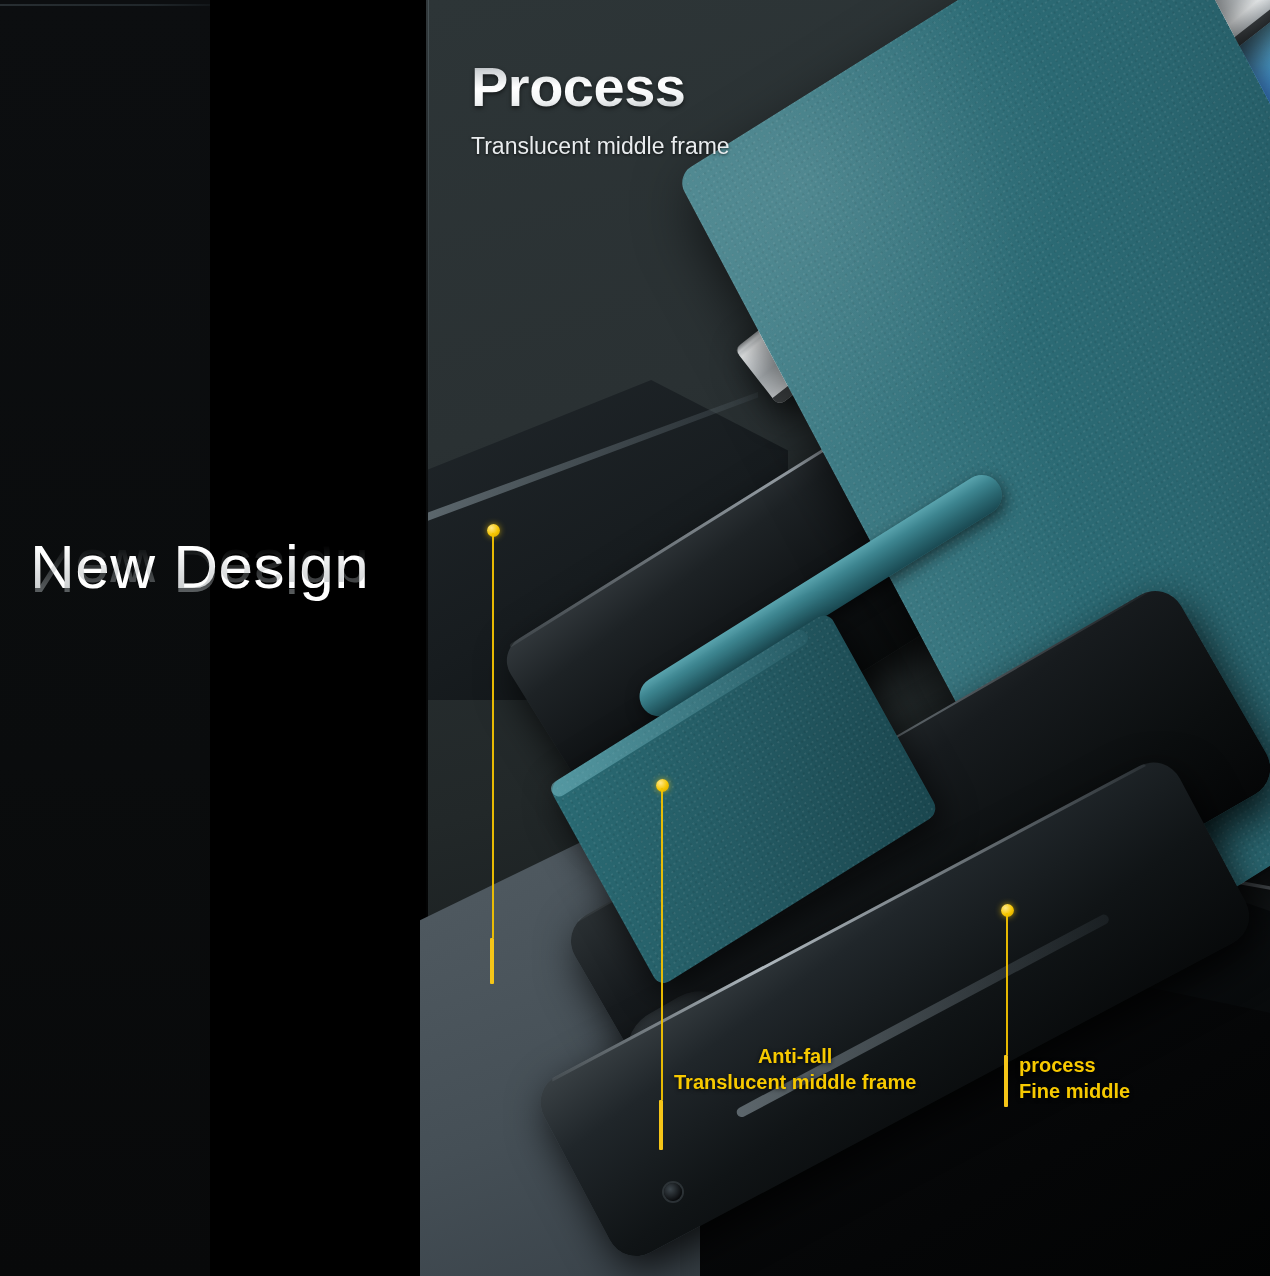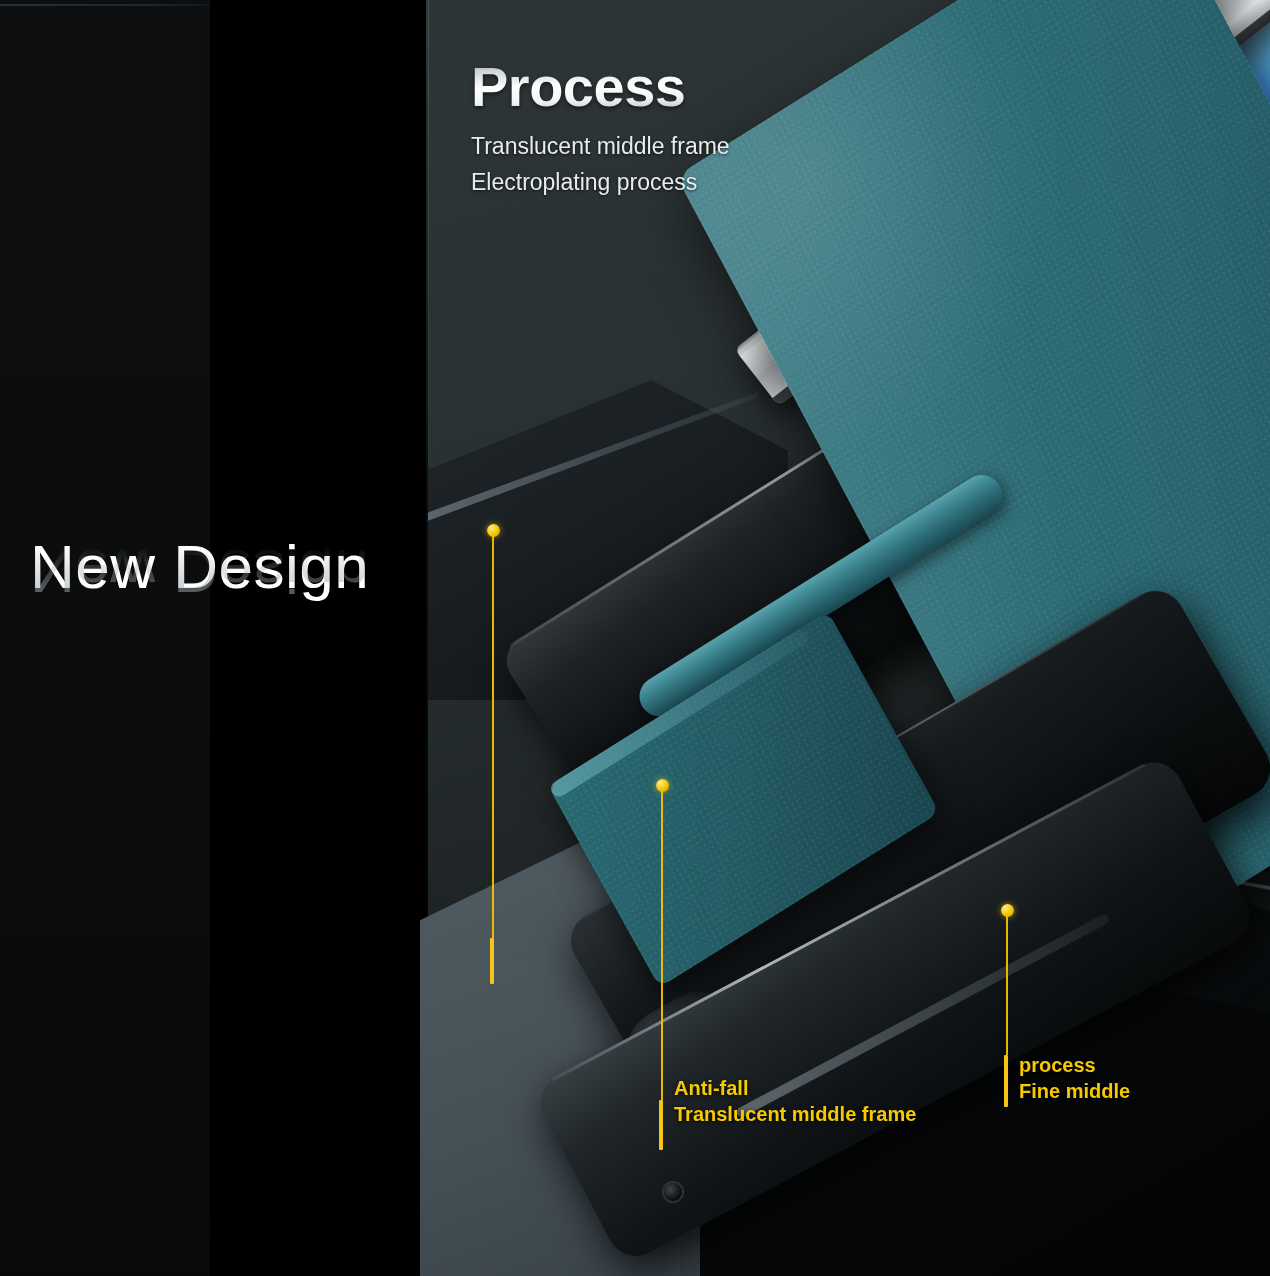--- a/index.html
+++ b/index.html
@@ -454,37 +454,36 @@
   <div class="leather-inner-lip"></div>
 
   <div class="phone-low"></div>
   <div class="frame-sliver"></div>
   <div class="lens-dot"></div>
 
   <div class="headline">
     <div class="h-line">Process</div>
     <div class="sub-list">
       <div class="sub-line">Translucent middle frame</div>
-      <div class="sub-line">Electroplating process</div>
     </div>
   </div>
 
   <div class="nd-wrap">
     <div class="nd-main">New Design</div>
     <div class="nd-reflect">New Design</div>
   </div>
 
   <div class="dot" style="left:487px;top:524px;"></div>
   <div class="lead" style="left:492px;top:533px;height:405px;"></div>
   <div class="tick" style="left:490px;top:938px;height:46px;"></div>
 
   <div class="dot" style="left:656px;top:779px;"></div>
   <div class="lead" style="left:661px;top:788px;height:312px;"></div>
   <div class="tick" style="left:659px;top:1100px;height:50px;"></div>
-  <div class="callout" style="left:674px;top:1076px;">
+  <div class="callout" style="left:674px;top:1044px;text-align:center;">
     <div>Anti-fall</div>
     <div>Translucent middle frame</div>
   </div>
 
   <div class="dot" style="left:1001px;top:904px;"></div>
   <div class="lead" style="left:1006px;top:913px;height:142px;"></div>
   <div class="tick" style="left:1004px;top:1055px;height:52px;"></div>
   <div class="callout" style="left:1019px;top:1053px;">
     <div>process</div>
     <div>Fine middle</div>

